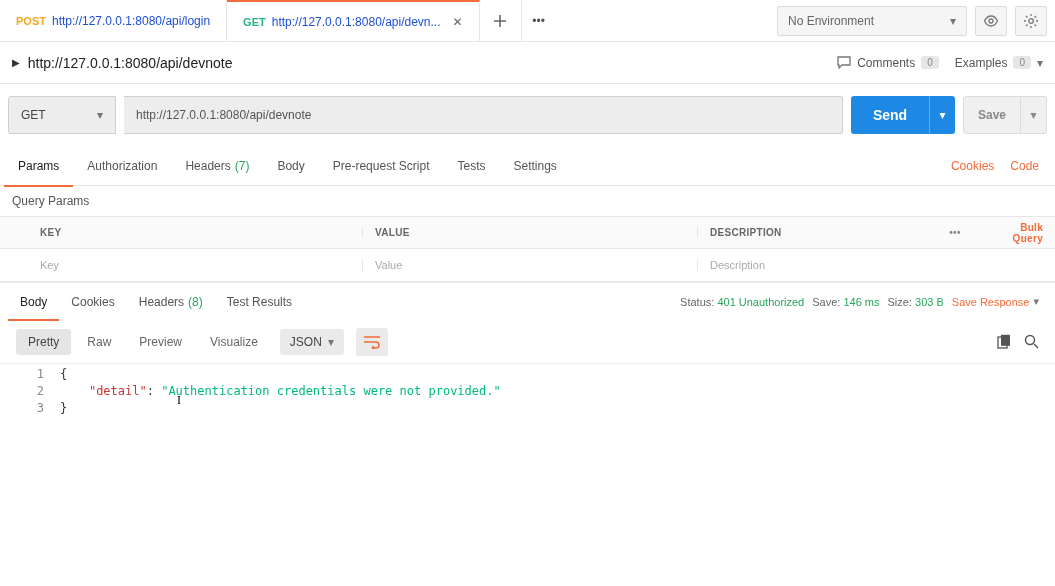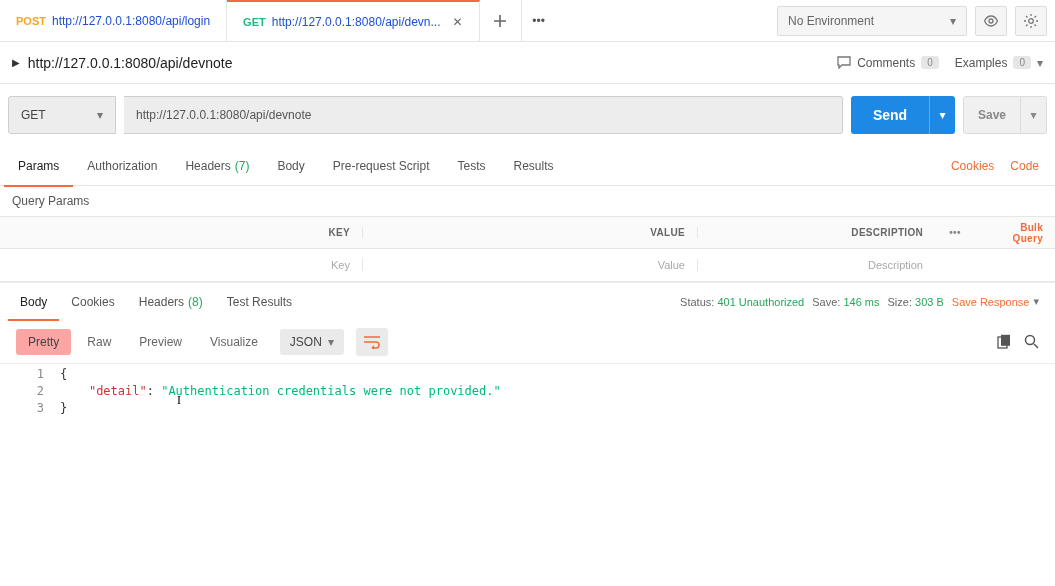--- a/index.html
+++ b/index.html
@@ -49,21 +49,21 @@
 .subtabs-right { margin-left: auto; display: flex; gap: 16px; padding-right: 12px; }
 .link-orange { color: #f26b3a; cursor: pointer; }
 
 
 .qp-title { padding: 8px 12px; color: #555; font-size: 12px; }
 
 
 .qptable { border-top: 1px solid #e6e6e6; border-bottom: 1px solid #e6e6e6; }
 .qptable .hdr, .qptable .row { display: flex; align-items: center; height: 32px; }
 .qptable .hdr { background: #fafafa; border-bottom: 1px solid #e6e6e6; }
-.qptable .cell { padding: 0 12px; color: #666; font-size: 11px; text-align: right; }
+.qptable .cell { padding: 0 12px; color: #666; font-size: 11px; }
 .qptable .hdr .cell { font-weight: 700; letter-spacing: 0.3px; font-size: 10px; }
 .qptable .c-key { width: 335px; border-right: 1px solid #e6e6e6; margin-left: 28px;}
 .qptable .c-val { width: 335px; border-right: 1px solid #e6e6e6; }
 .qptable .c-desc { flex: 1; }
 .qptable .c-actions { width: 40px; text-align: center; color: #888; cursor: pointer; }
 .qptable .c-bulk { width: 80px; text-align: right; padding-right: 12px; }
 .qptable .row .cell { color: #aaa; }
 
 
 .respbar { display: flex; align-items: center; height: 38px; padding: 0 8px; border-top: 1px solid #eee; }
@@ -72,21 +72,21 @@
 .resp-tab.active { color: #222; }
 .resp-tab.active::after { content: ""; position: absolute; left: 0; right: 0; bottom: 0; height: 2px; background: #f26b3a; }
 .resp-right { margin-left: auto; display: flex; align-items: center; gap: 8px; font-size: 11px; padding-right: 8px; }
 .resp-right .val-green { color: #26a65b; }
 .resp-right .lbl { color: #666; }
 .save-response { color: #f26b3a; cursor: pointer; display: flex; align-items: center; gap: 4px; }
 
 
 .viewer-controls { display: flex; align-items: center; height: 44px; padding: 0 16px; gap: 4px; border-bottom: 1px solid #eee; }
 .vc-btn { padding: 6px 12px; cursor: pointer; color: #666; border-radius: 3px; }
-.vc-btn.active { background: #fca5a5; color: #444; }
+.vc-btn.active { background: #e5e5e5; color: #444; }
 .vc-select { display: flex; align-items: center; gap: 6px; padding: 6px 10px; background: #eaeaea; color: #444; cursor: pointer; border-radius: 3px; margin-left: 6px; }
 .vc-wrap-btn { width: 32px; height: 28px; background: #eaeaea; display: flex; align-items: center; justify-content: center; margin-left: 8px; cursor: pointer; border-radius: 3px; }
 .vc-right { margin-left: auto; display: flex; gap: 12px; color: #555; }
 .vc-right span { cursor: pointer; }
 
 
 .code-area { display: flex; font-family: Consolas, Menlo, monospace; font-size: 12px; line-height: 17px; }
 .gutter { width: 60px; text-align: right; color: #888; padding: 2px 16px 0 0; }
 .gutter div { height: 17px; }
 .code { padding-top: 2px; position: relative; }
@@ -180,21 +180,21 @@
 <div class="subtabs">
   <div class="subtab active">Params</div>
   <div class="subtab">Authorization</div>
   <div class="subtab">
     <span>Headers</span>
     <span class="count-green">(7)</span>
   </div>
   <div class="subtab">Body</div>
   <div class="subtab">Pre-request Script</div>
   <div class="subtab">Tests</div>
-  <div class="subtab">Results</div>
+  <div class="subtab">Settings</div>
   <div class="subtabs-right">
     <span class="link-orange">Cookies</span>
     <span class="link-orange">Code</span>
   </div>
 </div>
 
 <div class="qp-title">Query Params</div>
 <div class="qptable">
   <div class="hdr">
     <div class="cell c-key">KEY</div>

